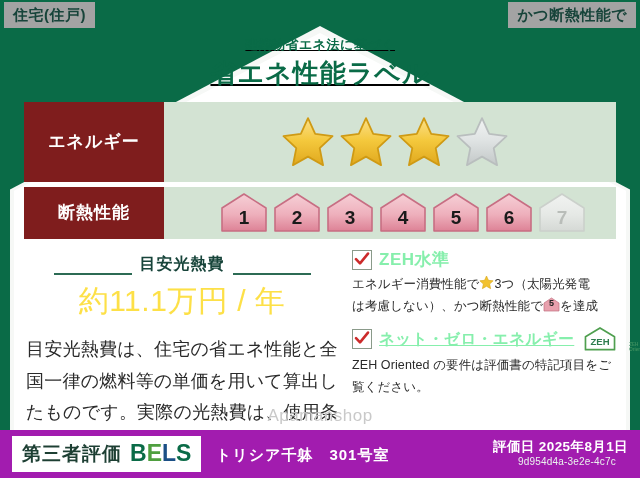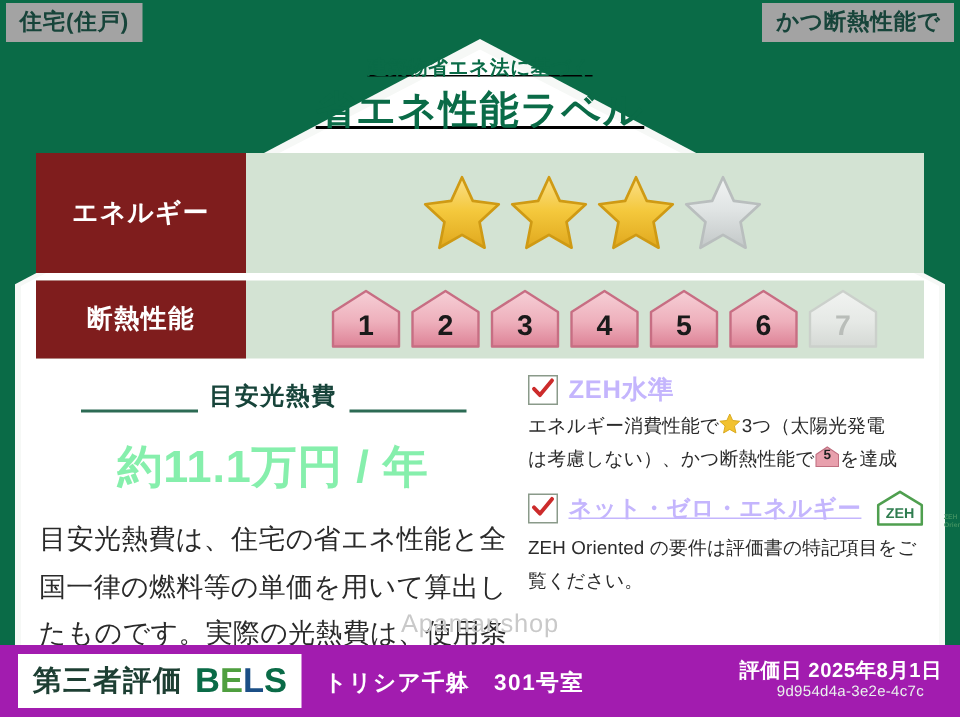--- a/index.html
+++ b/index.html
@@ -91,37 +91,37 @@
 
   .cost-head{
     display:flex;align-items:flex-end;justify-content:center;gap:8px;
     margin-top:6px;
   }
   .cost-head .rule{height:2px;background:#2c6b54;flex:1;max-width:78px;}
   .cost-head .txt{
     color:#17443a;font-weight:bold;font-size:16px;letter-spacing:1px;white-space:nowrap;
   }
   .cost-value{
-    text-align:center;color:#86efac;font-weight:bold;font-size:30px;
-    letter-spacing:0.5px;margin-top:16px;
+    text-align:center;color:#fde047;font-weight:normal;font-size:30px;
+    letter-spacing:0.5px;margin-top:6px;
   }
   .cost-note{
     margin-top:12px;color:#2a2a2a;font-size:18px;line-height:1.75;
     text-align:center;letter-spacing:0.2px;
   }
 
   .zeh-block{margin-bottom:9px;}
   .zeh-title-line{display:flex;align-items:center;gap:7px;}
   .checkbox{
     width:18px;height:18px;min-width:18px;border:1.5px solid #8a9a8a;background:#fff;
     position:relative;
   }
   .checkbox svg{position:absolute;left:1px;top:0px;}
   .zeh-title{
-    color:#c4b5fd;font-weight:bold;font-size:17px;letter-spacing:0.5px;white-space:nowrap;
+    color:#86efac;font-weight:bold;font-size:17px;letter-spacing:0.5px;white-space:nowrap;
   }
   .zeh-title.small{font-size:15.5px;text-decoration:underline;}
   .zeh-desc{
     color:#2a2a2a;font-size:12.5px;line-height:1.72;margin-top:3px;letter-spacing:0.1px;
   }
   .inline-star{display:inline-block;width:15px;height:15px;vertical-align:-2px;}
   .inline-house{display:inline-block;width:17px;height:15px;vertical-align:-2px;position:relative;}
   .inline-house .n{
     position:absolute;left:0;right:0;bottom:0px;text-align:center;
     font-size:9px;font-weight:bold;color:#222;

